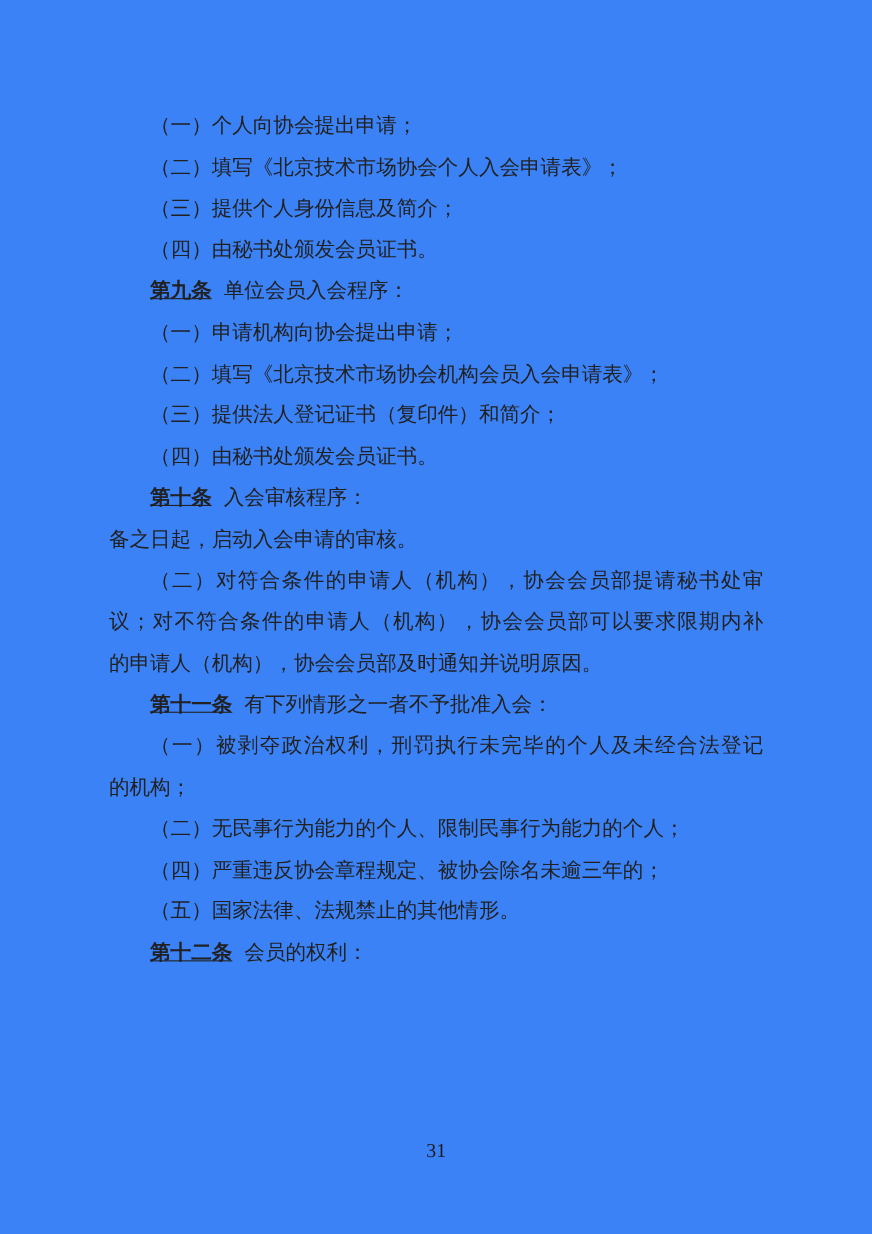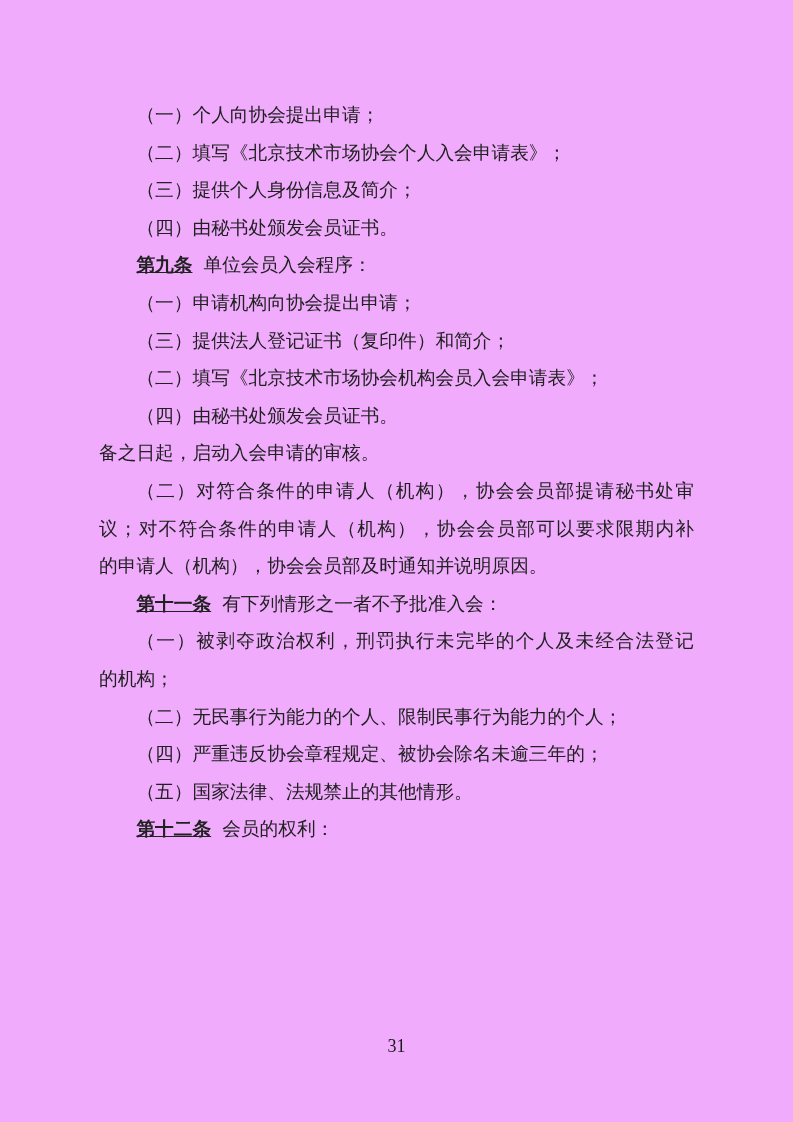--- a/index.html
+++ b/index.html
@@ -4,21 +4,21 @@
 <style>
   html, body {
     margin: 0;
     padding: 0;
     background: #ffffff;
   }
   .page {
     position: relative;
     width: 793px;
     height: 1122px;
-    background: #f0abfc;
+    background: #3b82f6;
     overflow: hidden;
     font-family: "Liberation Serif", "DejaVu Serif", serif;
     color: #212121;
   }
   .doc-body {
     position: absolute;
     left: 99px;
     top: 96px;
     width: 595px;
     font-size: 18.7px;
@@ -59,23 +59,24 @@
 <body>
 
 <div class="page">
   <div class="doc-body" id="doc-body">
       <div class="line indent">（一）个人向协会提出申请；</div>
       <div class="line indent">（二）填写《北京技术市场协会个人入会申请表》；</div>
       <div class="line indent">（三）提供个人身份信息及简介；</div>
       <div class="line indent">（四）由秘书处颁发会员证书。</div>
       <div class="line indent"><b class="lead">第九条</b><span>单位会员入会程序：</span></div>
       <div class="line indent">（一）申请机构向协会提出申请；</div>
+      <div class="line indent">（二）填写《北京技术市场协会机构会员入会申请表》；</div>
       <div class="line indent">（三）提供法人登记证书（复印件）和简介；</div>
-      <div class="line indent">（二）填写《北京技术市场协会机构会员入会申请表》；</div>
       <div class="line indent">（四）由秘书处颁发会员证书。</div>
+      <div class="line indent"><b class="lead">第十条</b><span>入会审核程序：</span></div>
       <div class="line">备之日起，启动入会申请的审核。</div>
       <div class="line indent fill">（二）对符合条件的申请人（机构），协会会员部提请秘书处审</div>
       <div class="line fill">议；对不符合条件的申请人（机构），协会会员部可以要求限期内补</div>
       <div class="line">的申请人（机构），协会会员部及时通知并说明原因。</div>
       <div class="line indent"><b class="lead">第十一条</b><span>有下列情形之一者不予批准入会：</span></div>
       <div class="line indent fill">（一）被剥夺政治权利，刑罚执行未完毕的个人及未经合法登记</div>
       <div class="line">的机构；</div>
       <div class="line indent">（二）无民事行为能力的个人、限制民事行为能力的个人；</div>
       <div class="line indent">（四）严重违反协会章程规定、被协会除名未逾三年的；</div>
       <div class="line indent">（五）国家法律、法规禁止的其他情形。</div>

